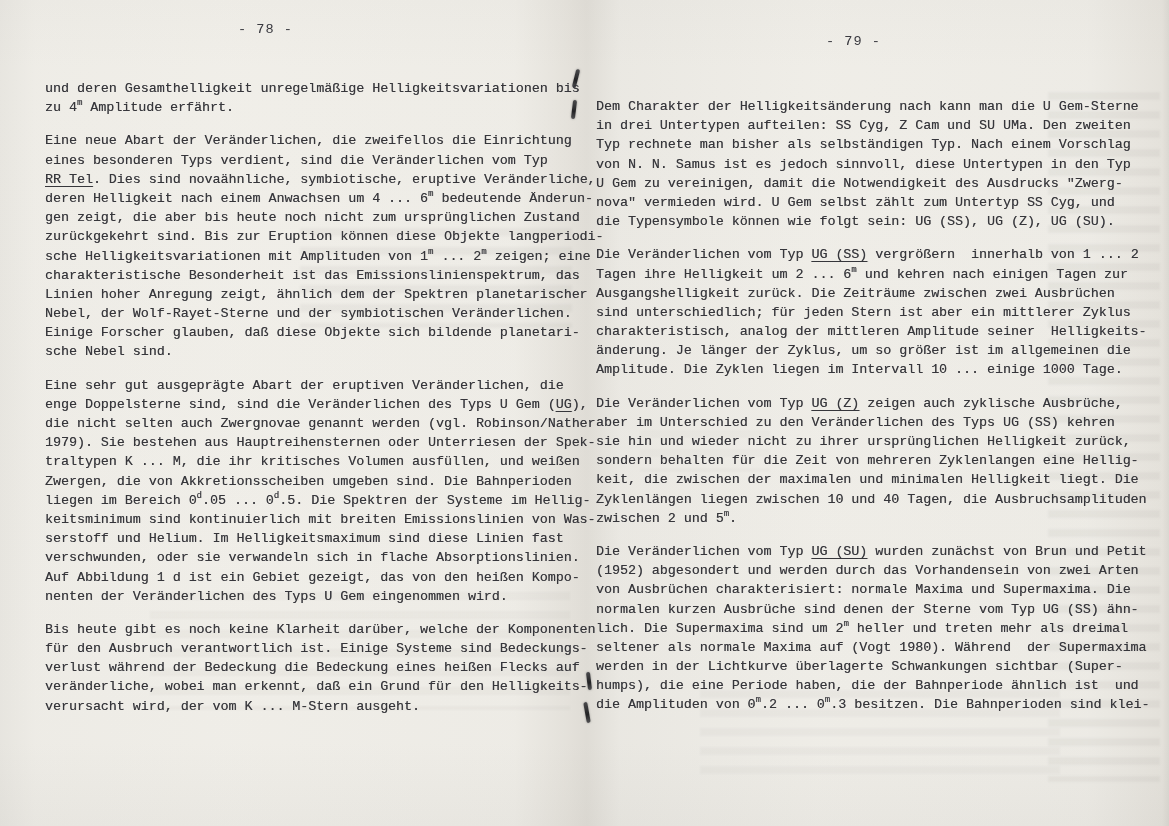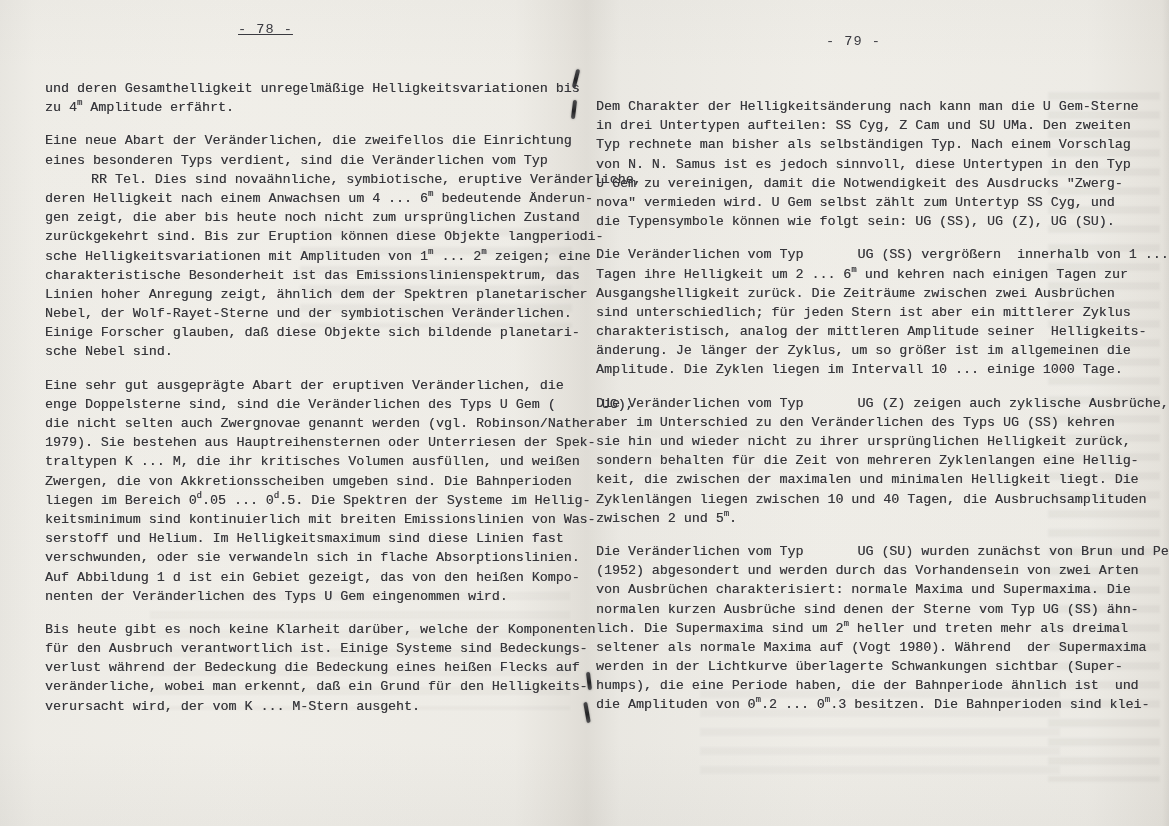--- a/index.html
+++ b/index.html
@@ -18,33 +18,33 @@
       linear-gradient(180deg, #f4f3f0 0%, #f7f6f3 8%, #f6f5f2 90%, #f0efec 100%);
     background-blend-mode:multiply;
   }
   .page { position:absolute; color:#35353a; }
   .page-left  { left:45px;  top:22px; width:542px; }
   .page-right { left:596px; top:34px; width:552px; }
   .page-header {
     position:absolute; top:0; font-size:13.6px; letter-spacing:1px;
     color:#3a3a40; white-space:pre;
   }
-  .page-left  .page-header { left:193px;text-decoration:underline; }
+  .page-left  .page-header { left:193px; }
   .page-right .page-header { left:230px; }
   .page-text { position:absolute; left:0; }
   .page-left  .page-text { top:57px; }
   .page-right .page-text { top:63px; }
   .para { margin:0 0 14px 0; }
   .line {
     font-size:13.3px; line-height:19.2px; height:19.2px;
     white-space:pre; color:#36363b;
     text-shadow:0.25px 0 0 rgba(40,40,45,.55);
   }
   .line sup { font-size:9px; line-height:0; vertical-align:6px; letter-spacing:0; }
-  .ul { text-underline-offset:3px; text-decoration-thickness:1px;margin-left:46px; }
+  .ul { text-decoration:underline; text-underline-offset:3px; text-decoration-thickness:1px; }
   .staple {
     position:absolute; width:4px; border-radius:2px;
     background:linear-gradient(180deg,#4a4a4c,#232325 60%,#515153);
     box-shadow:0 0 2px rgba(60,60,62,.5);
   }
   .ghost {
     position:absolute; pointer-events:none;
     filter:blur(1.3px);
     background:repeating-linear-gradient(to bottom,
       rgba(95,92,86,.10) 0px, rgba(95,92,86,.10) 8px,

